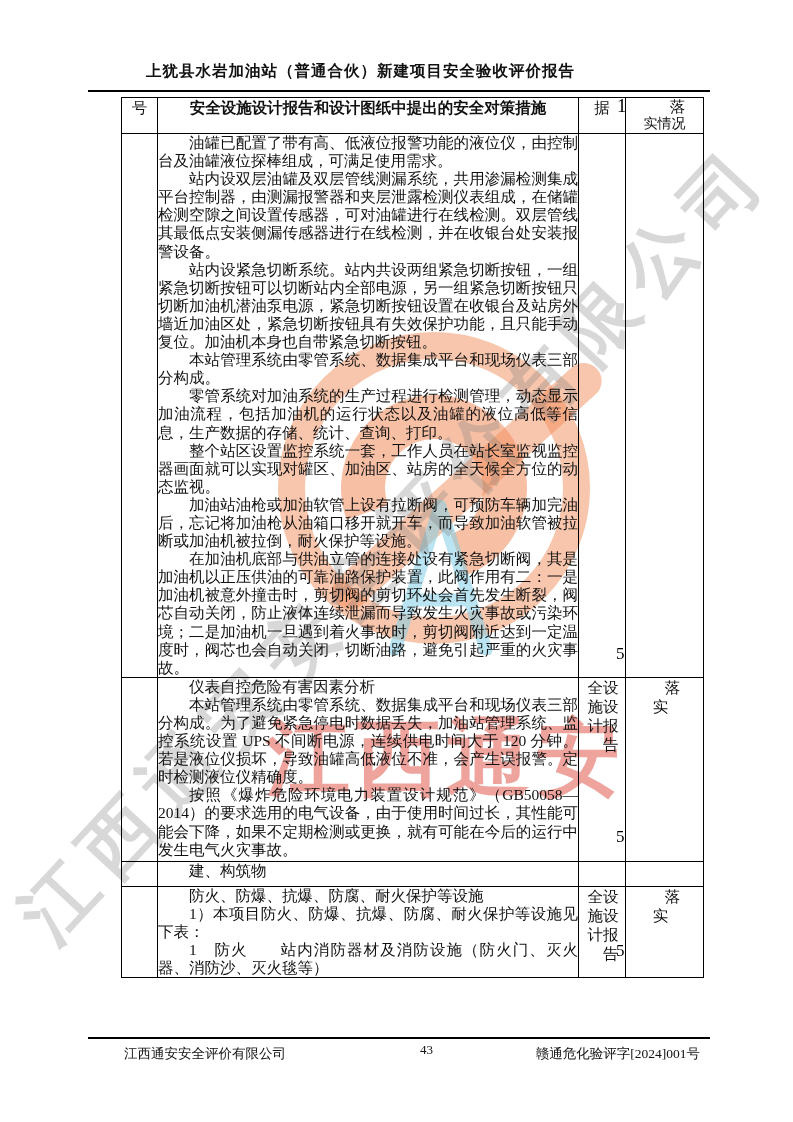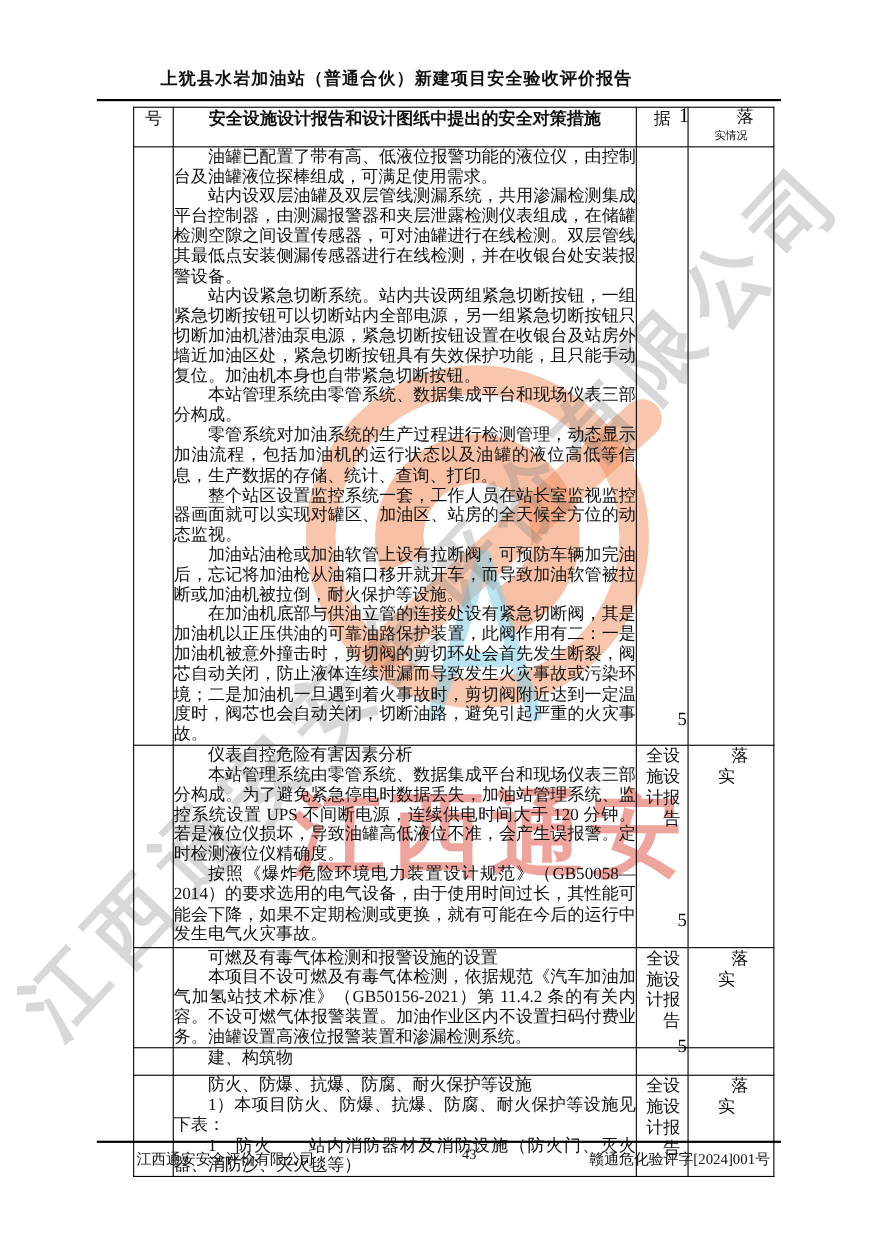--- a/index.html
+++ b/index.html
@@ -17,21 +17,21 @@
   
   table.main{
     position:absolute;left:121px;top:97px;width:582px;z-index:2;
     border-collapse:collapse;table-layout:fixed;background:transparent;
   }
   table.main td{border:1.5px solid #000;vertical-align:top;padding:0;background:transparent;}
   td.hdr{vertical-align:middle;text-align:center;font-size:15.5px;}
   td.hdr-no,td.hdr-basis{vertical-align:bottom;padding-bottom:2px;}
   td.hdr-title{font-weight:bold;}
   .hdr-status-l1{text-align:center;padding-left:26px;line-height:17px;font-size:15.5px;}
-  .hdr-status-l2{text-align:center;line-height:17px;font-size:10px;}
+  .hdr-status-l2{text-align:center;line-height:17px;font-size:14px;}
   td.measures{padding:1px 8px 0 10px;font-size:15.5px;line-height:18.1px;}
   td.measures .para{text-indent:2em;text-align:justify;}
   td.basis-cell{font-size:15.5px;line-height:19px;text-align:center;padding-top:5px;}
   td.basis-cell .basis-txt{width:33px;margin:0 auto;word-break:break-all;text-align:right;}
   td.status-cell{font-size:15.5px;line-height:19px;padding-top:5px;}
   .status-l1{text-align:center;padding-left:16px;}
   .status-l2{text-align:center;padding-right:8px;}
   td.pad-more{padding-top:22px;}
   
   .stray{position:absolute;z-index:4;font-size:17px;color:#000;width:12px;overflow:hidden;}
@@ -138,34 +138,20 @@
       </td>
       <td class="basis-cell">
             <div class="basis-txt">全设施设计报告</div>
           </td>
       <td class="status-cell">
         <div class="status-l1">落</div>
         <div class="status-l2">实</div>
       </td>
     </tr>
 
-    <tr style="height:89px;">
-      <td></td>
-      <td class="measures">
-        <div class="para">可燃及有毒气体检测和报警设施的设置</div>
-        <div class="para">本项目不设可燃及有毒气体检测，依据规范《汽车加油加气加氢站技术标准》（GB50156-2021）第 11.4.2 条的有关内容。不设可燃气体报警装置。加油作业区内不设置扫码付费业务。油罐设置高液位报警装置和渗漏检测系统。</div>
-      </td>
-      <td class="basis-cell">
-            <div class="basis-txt">全设施设计报告</div>
-          </td>
-      <td class="status-cell">
-        <div class="status-l1">落</div>
-        <div class="status-l2">实</div>
-      </td>
-    </tr>
 
     <tr style="height:25px;">
       <td></td>
       <td class="measures">
         <div class="para">建、构筑物</div>
       </td>
       <td></td>
       <td></td>
     </tr>
 

